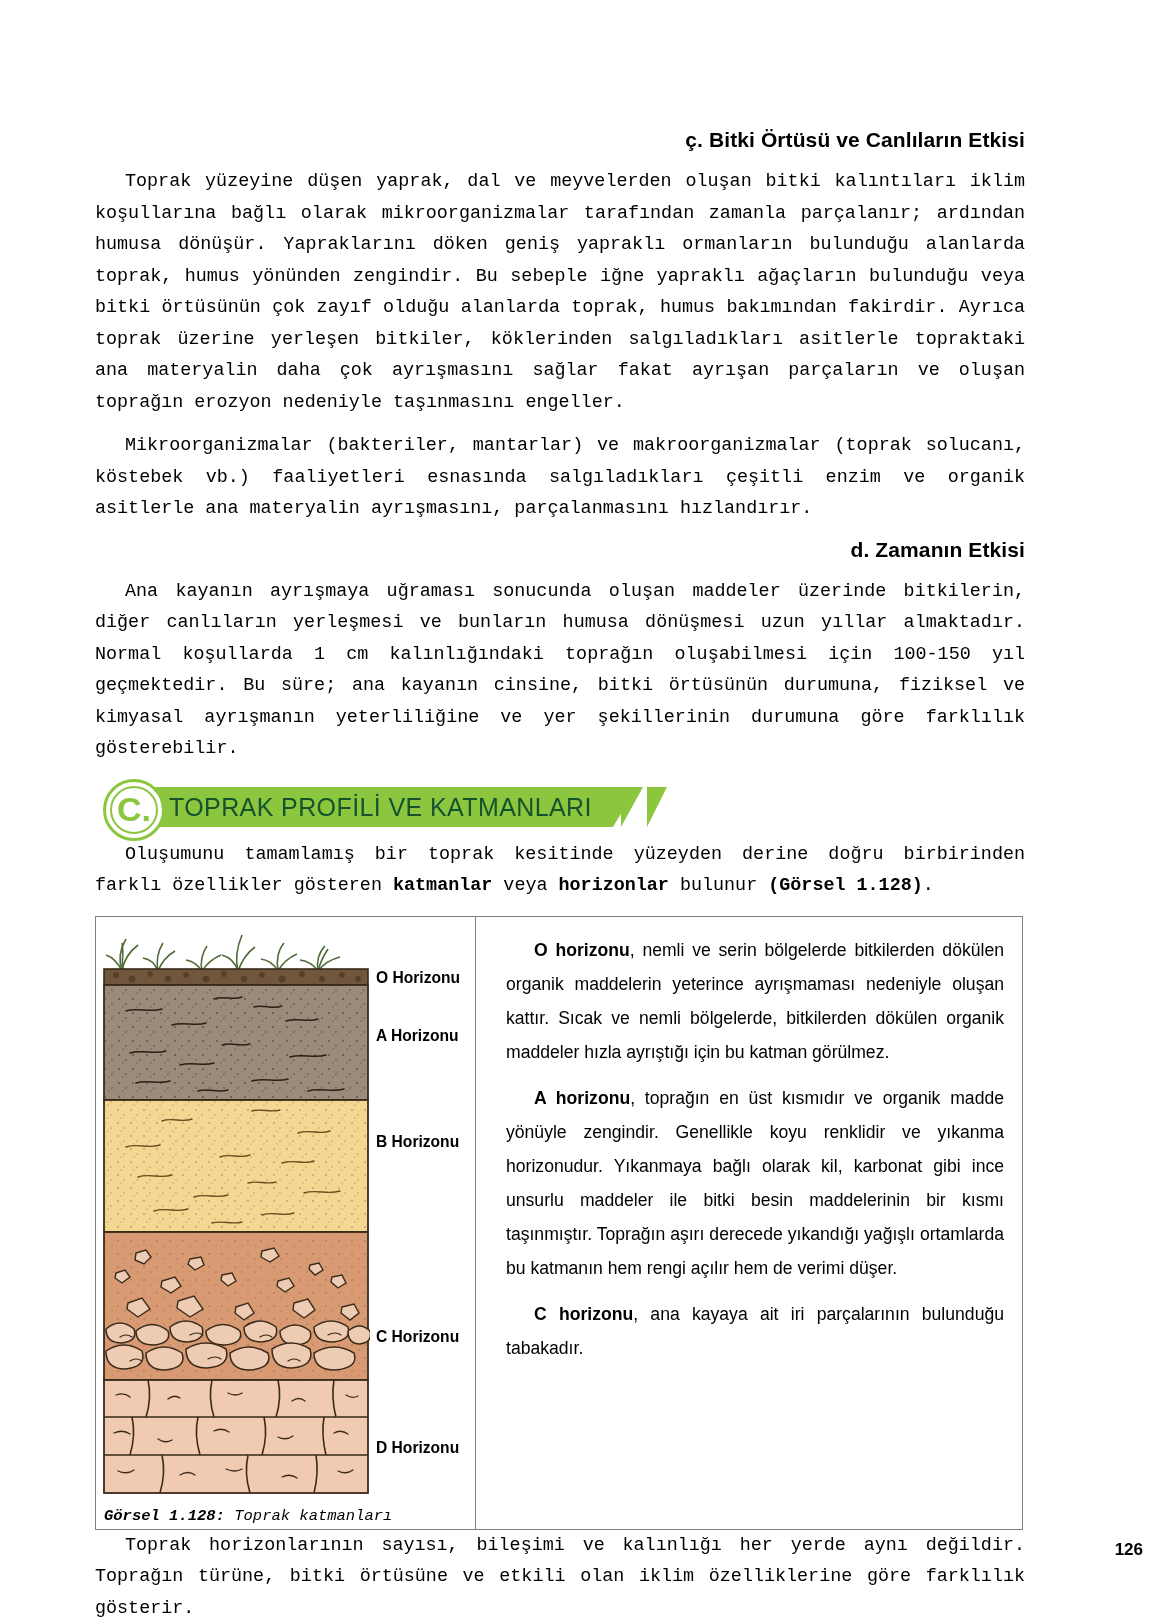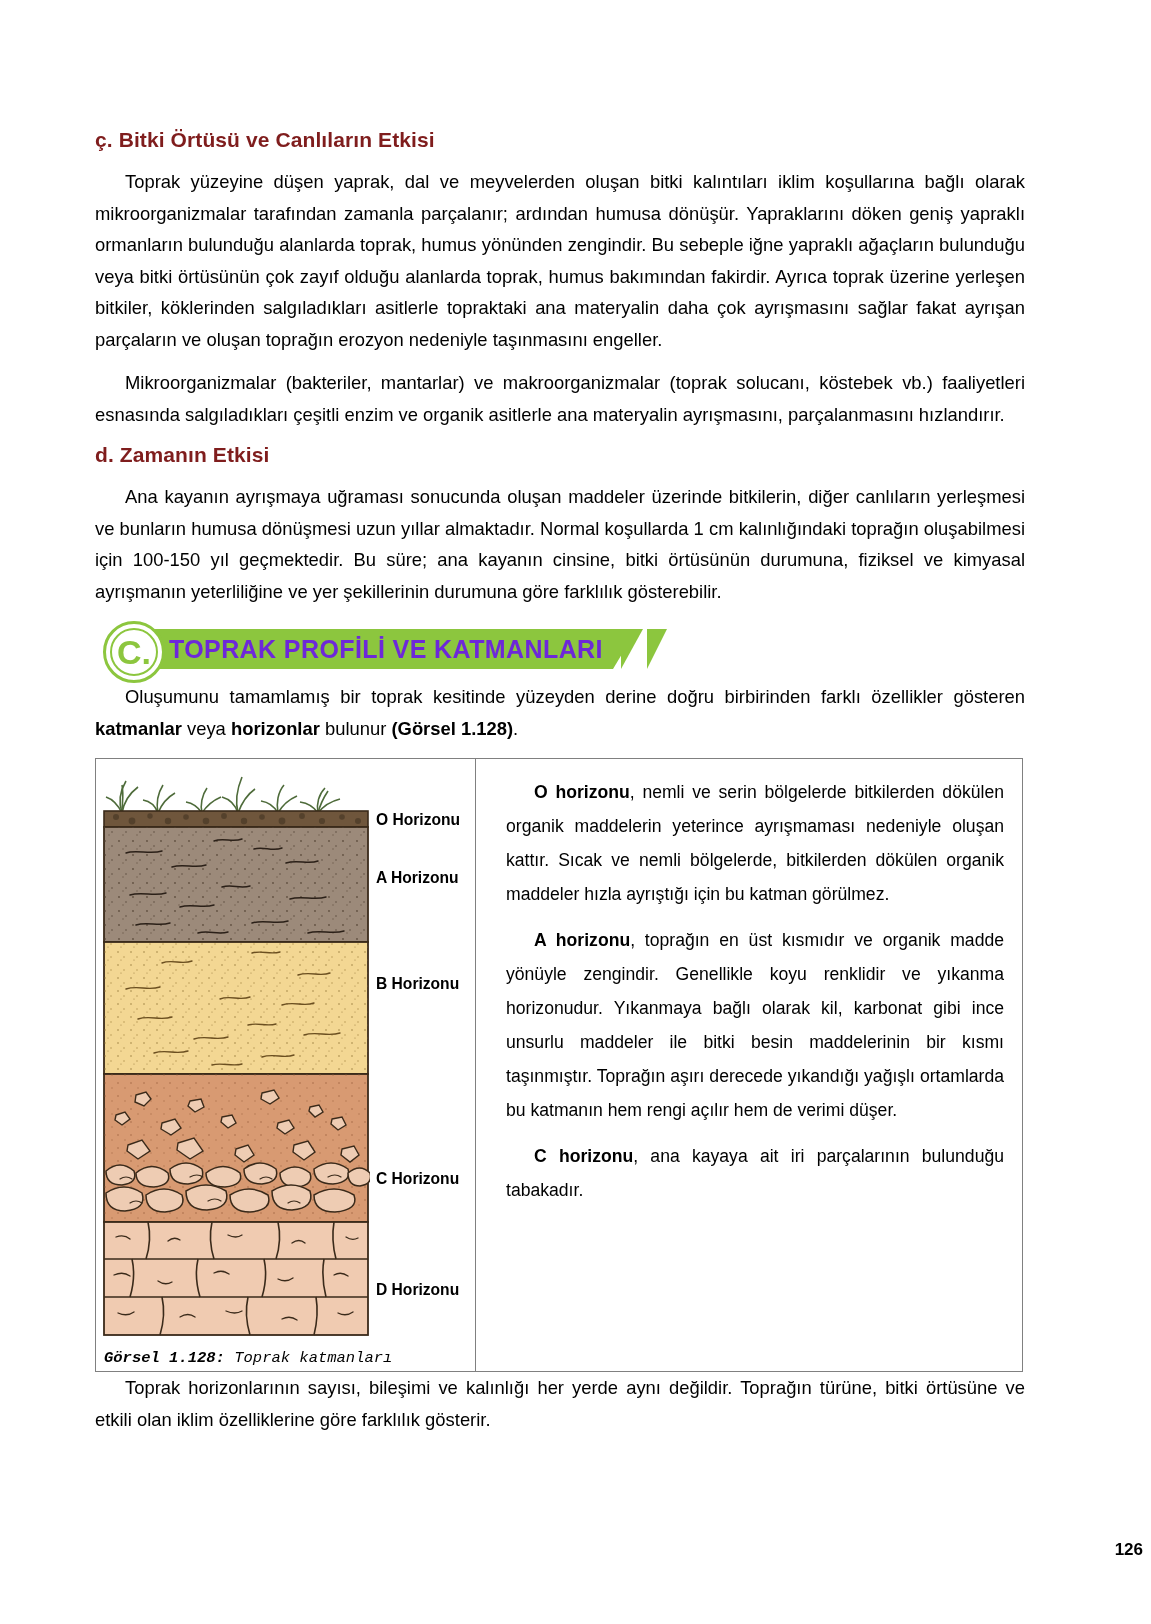--- a/index.html
+++ b/index.html
@@ -23,36 +23,38 @@
     background: #ffffff;
   }
   .content {
     position: absolute;
     left: 95px;
     top: 128px;
     width: 930px;
   }
 
   h2.subhead {
-    color: #7f1d1d;
+    color: #000000;
     font-size: 21px;
     font-weight: bold;
     margin: 0 0 14px 0;
     padding: 0;
     letter-spacing: 0.1px;
+    text-align: right;
   }
   h2.subhead.second { margin-top: 13px; }
 
   p.body {
     font-size: 18.4px;
     line-height: 31.5px;
     text-align: justify;
     margin: 0 0 12px 0;
     text-indent: 30px;
     hyphens: none;
+    font-family: Liberation Mono, monospace;
   }
   p.body.tight { margin-bottom: 10px; }
   p.body b { font-weight: bold; }
 
   
   .banner-wrap {
     position: relative;
     height: 52px;
     margin: 14px 0 8px 0;
   }
@@ -90,23 +92,23 @@
     width: 0; height: 0;
     border-top: 40px solid #8cc63e;
     border-right: 20px solid transparent;
   }
   .banner-title {
     position: absolute;
     left: 74px;
     top: 8px;
     height: 48px;
     line-height: 40px;
-    color: #6d28d9;
+    color: #14532d;
     font-size: 25px;
-    font-weight: bold;
+    font-weight: normal;
     letter-spacing: 0.4px;
     white-space: nowrap;
     z-index: 3;
   }
   .banner-letter {
     position: absolute;
     left: 8px;
     top: 0;
     width: 56px;
     height: 56px;

